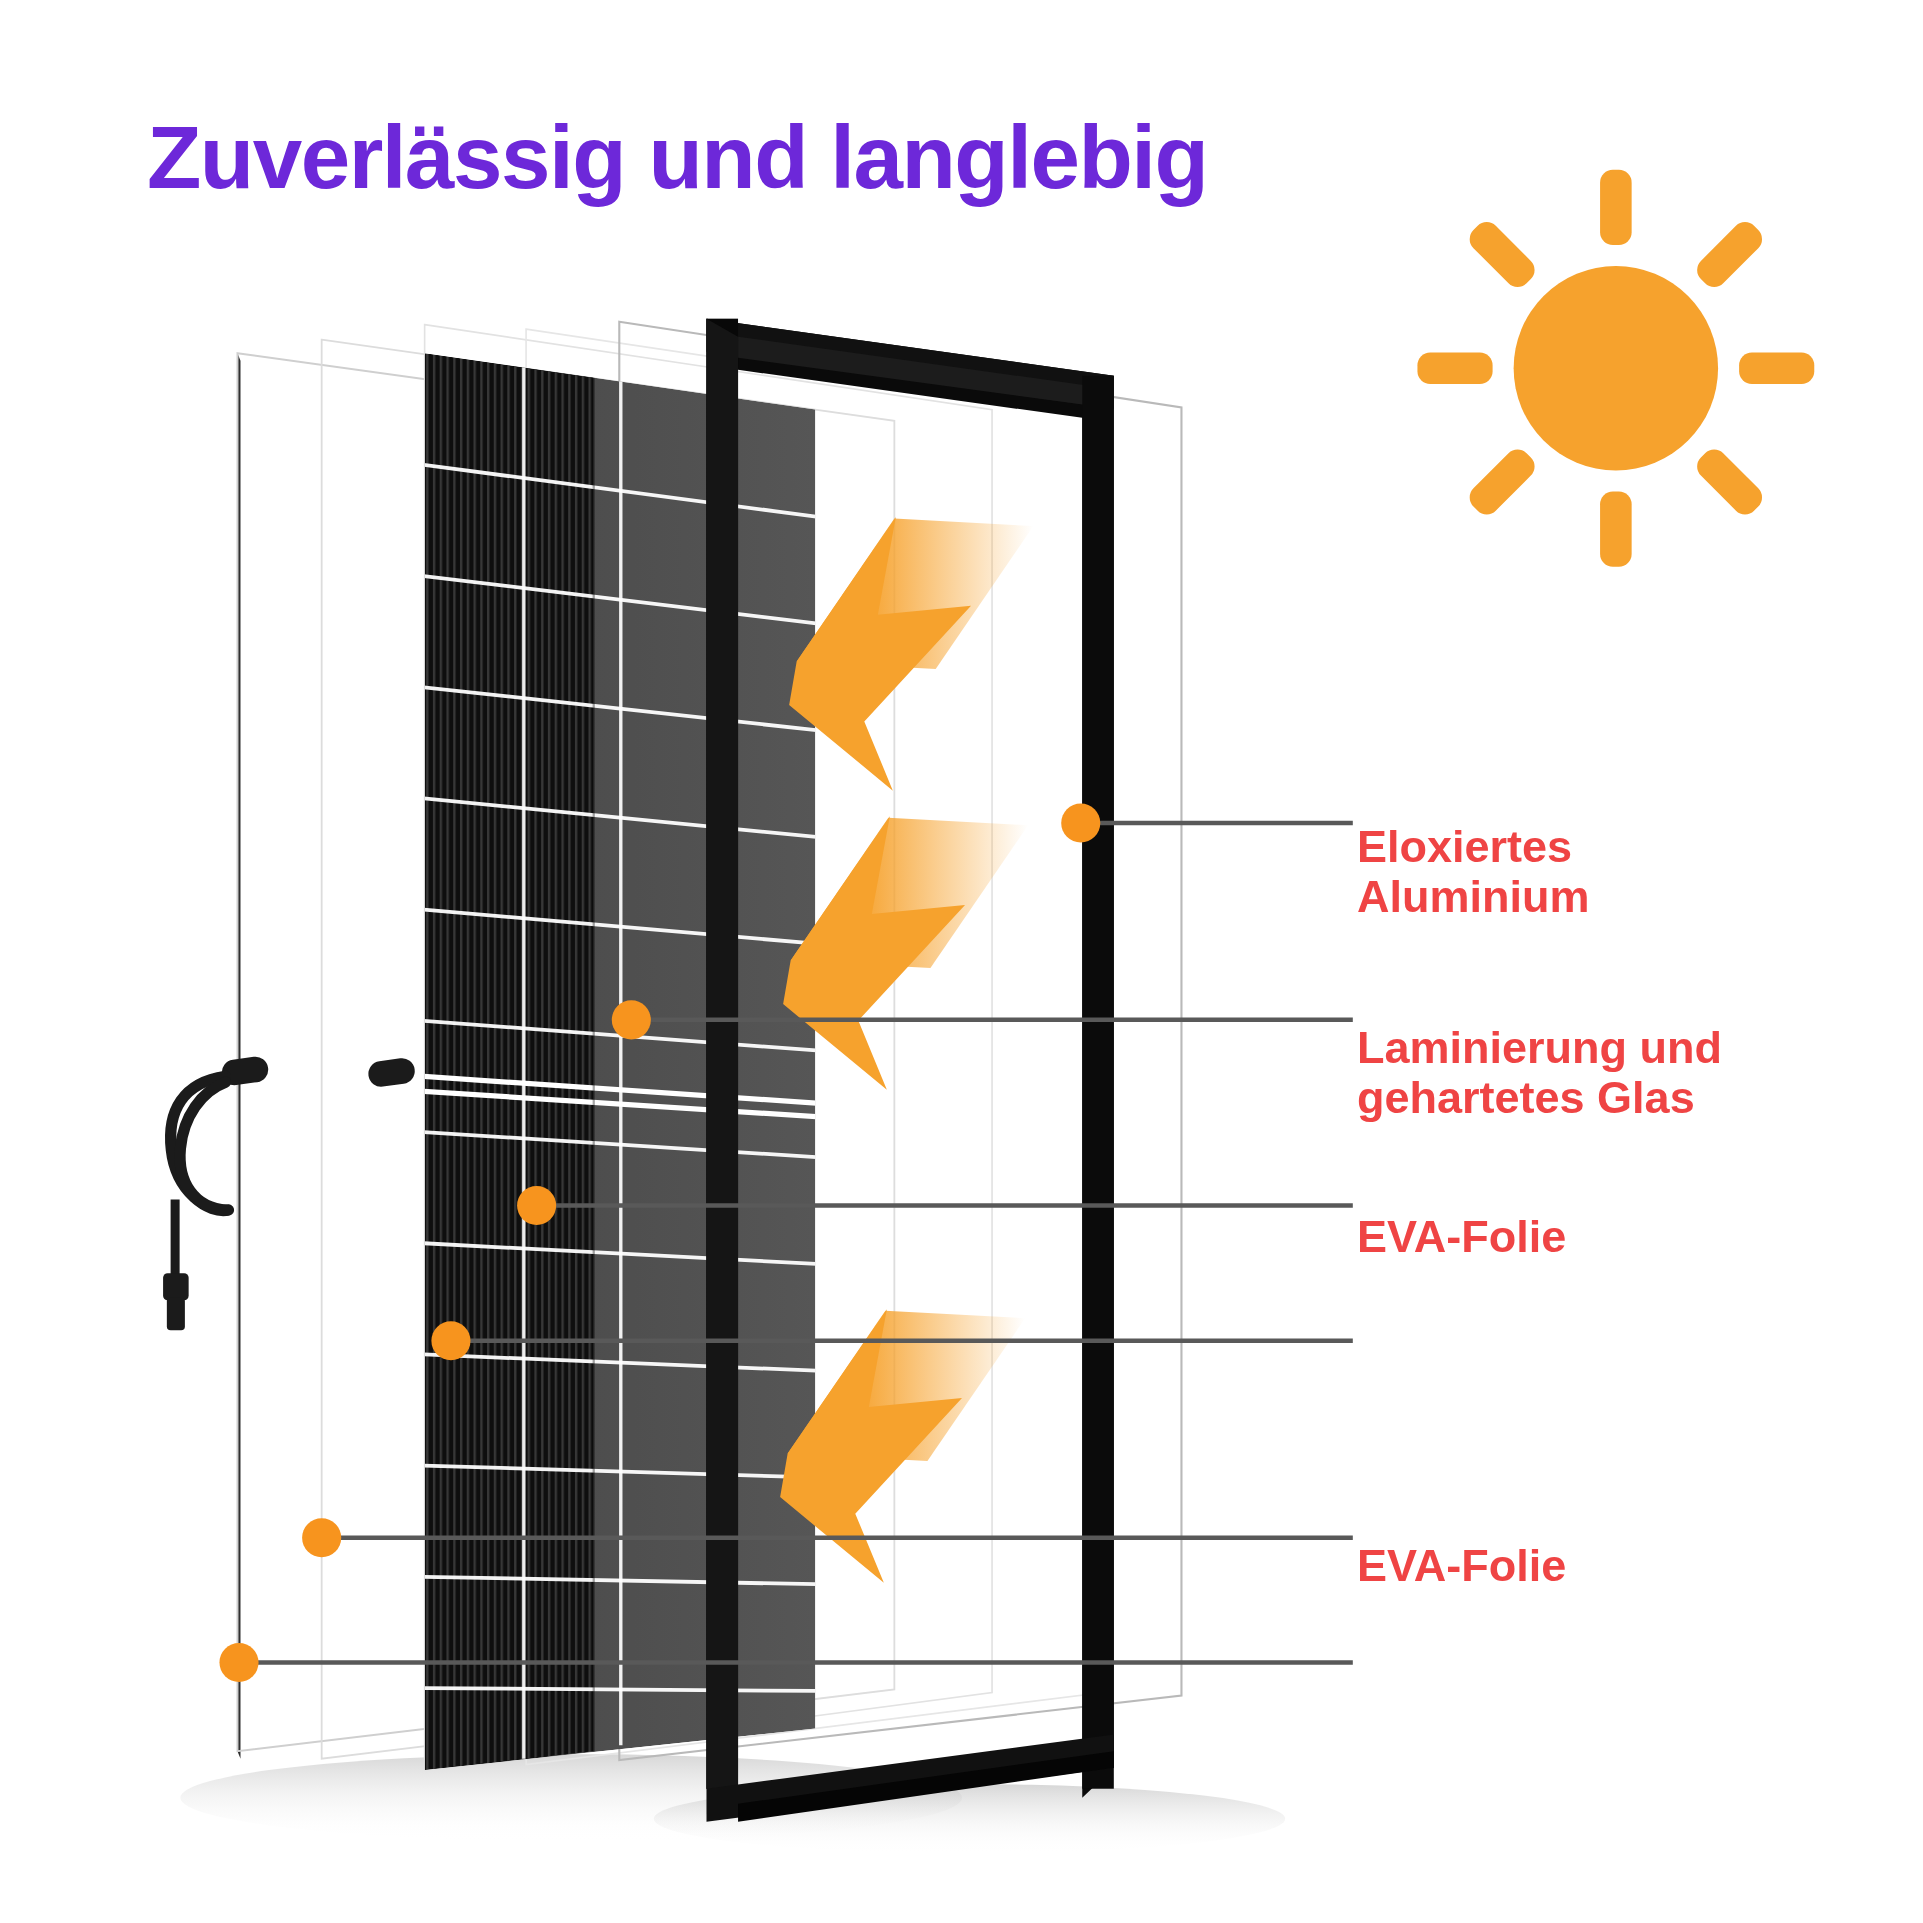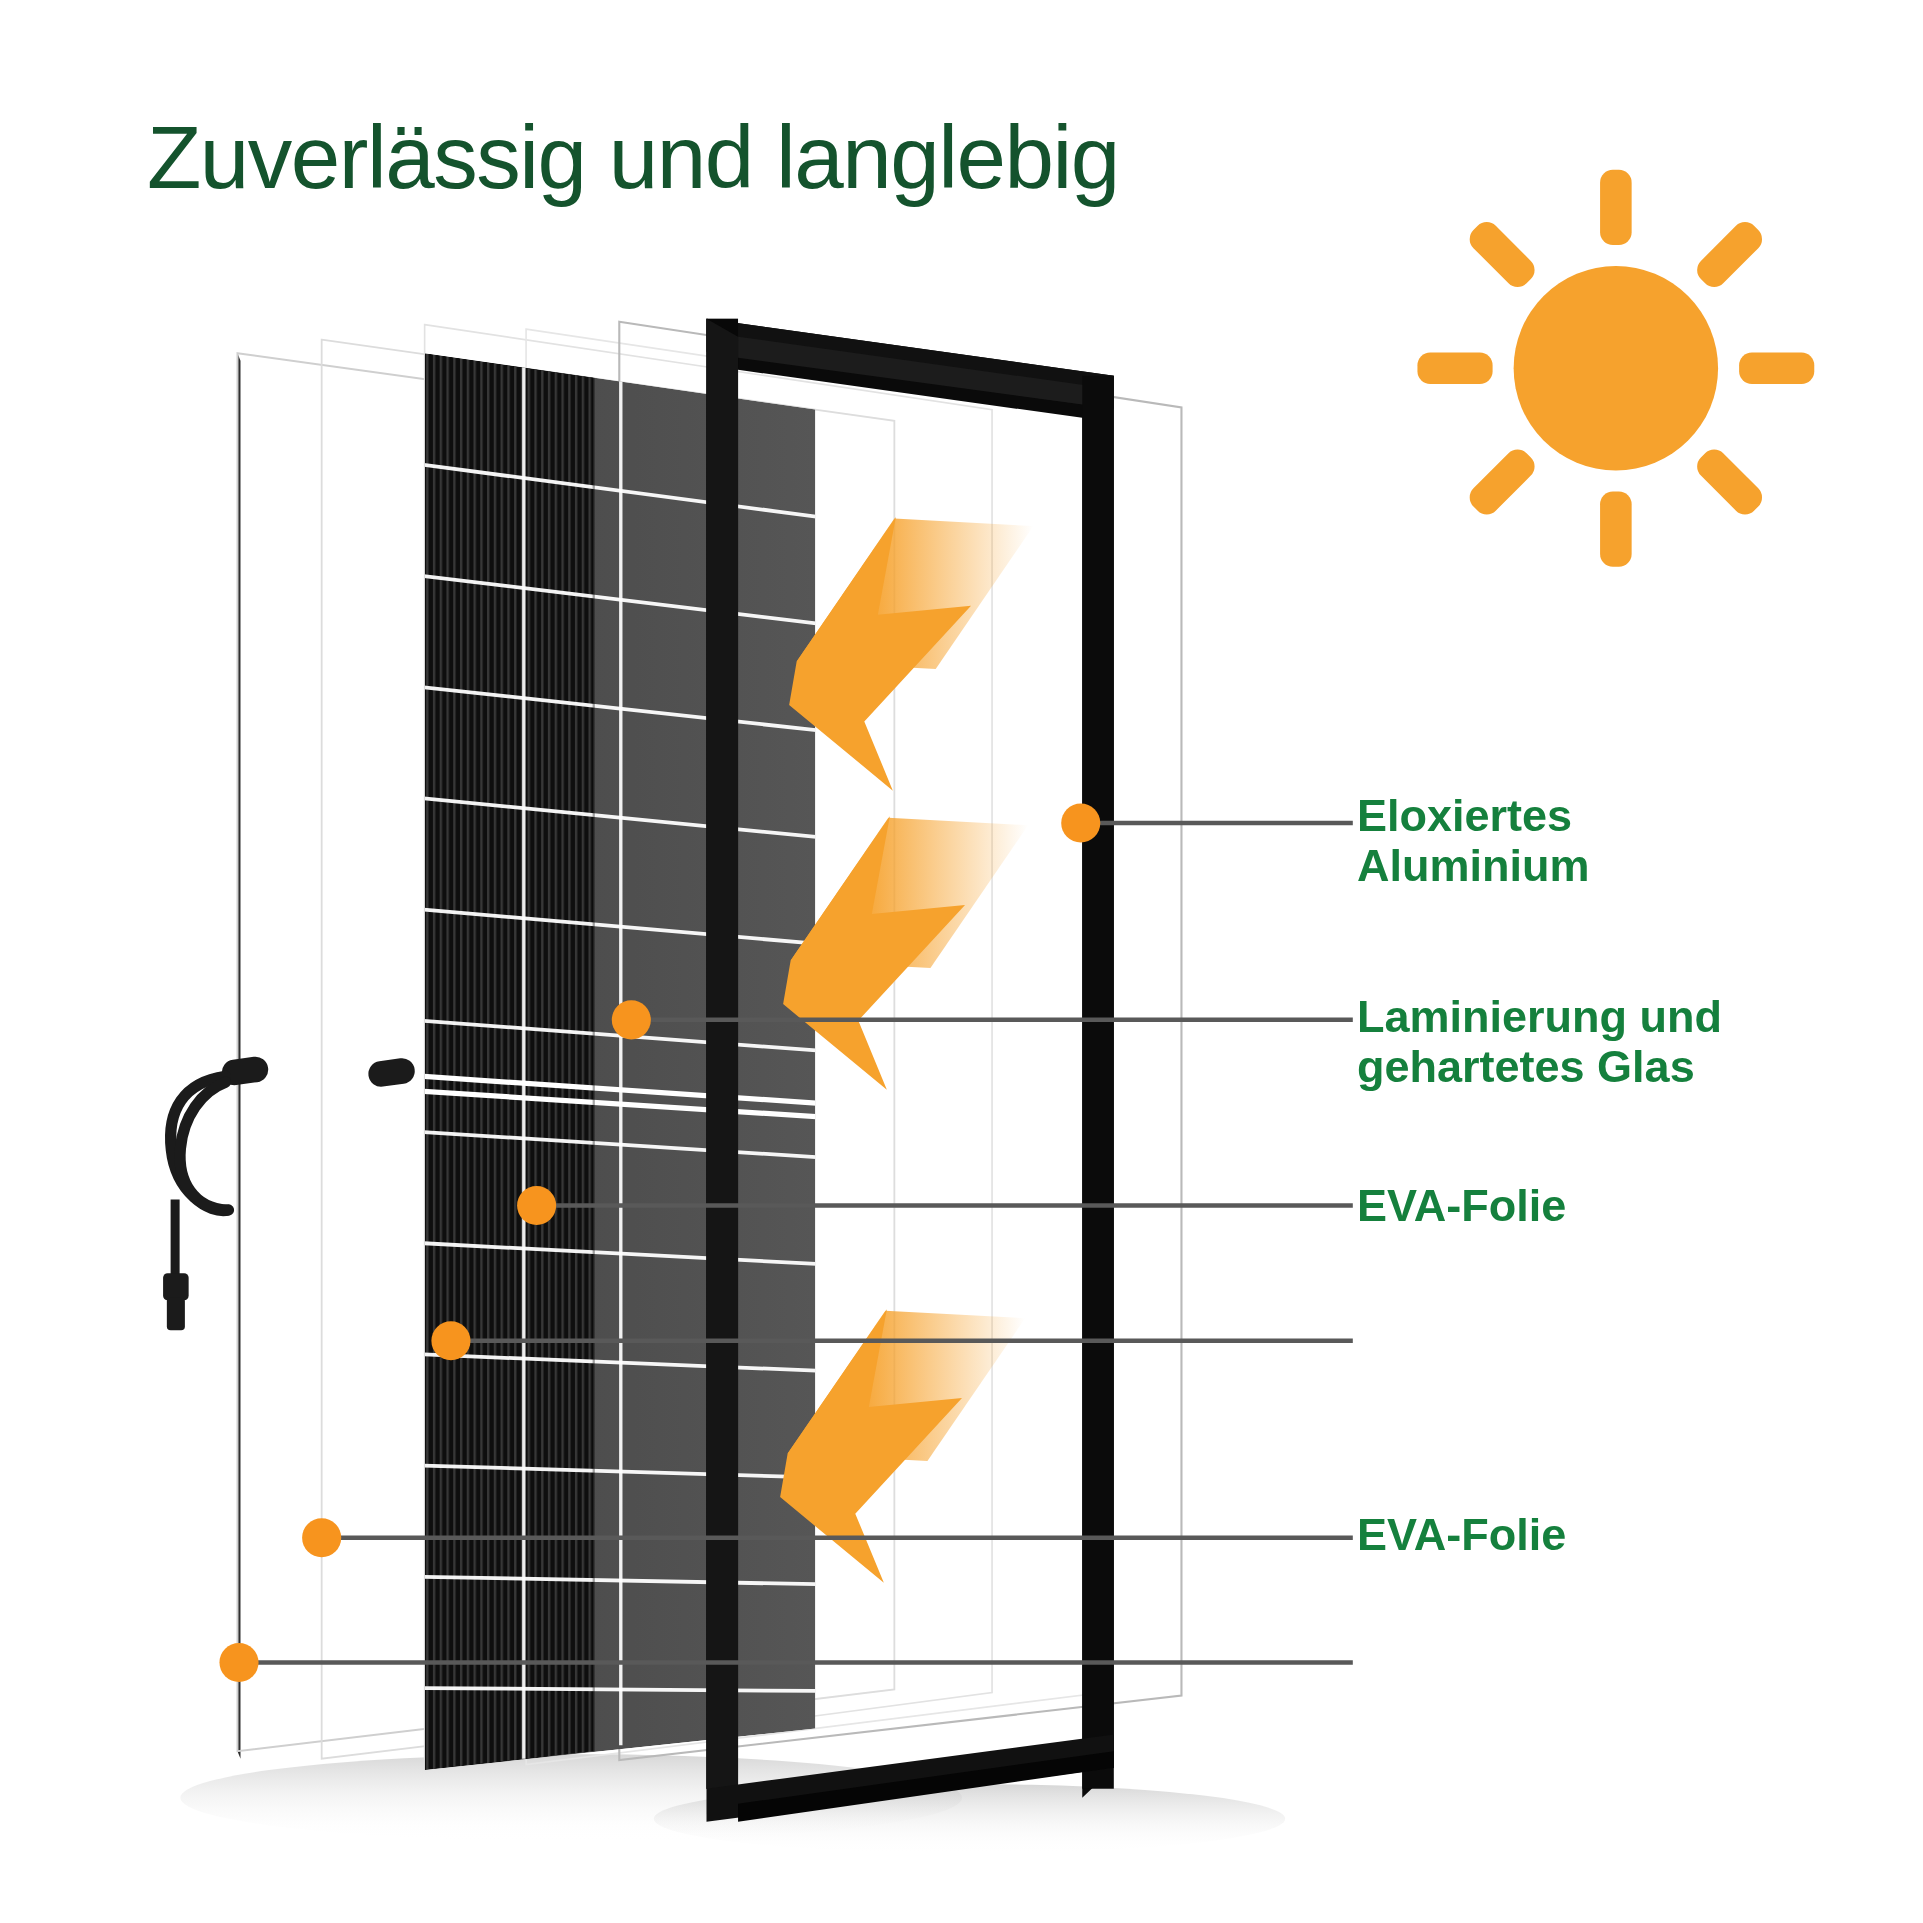--- a/index.html
+++ b/index.html
@@ -3,32 +3,32 @@
 <meta charset="utf-8">
 <style>
   html,body{margin:0;padding:0;background:#fff;}
   body{width:1924px;height:1924px;overflow:hidden;
        font-family:"Liberation Sans","DejaVu Sans",sans-serif;}
   #stage{position:relative;width:1924px;height:1924px;background:#ffffff;}
 
   
   #title{
     position:absolute; left:147px; top:113px;
-    font-size:89px; font-weight:normal; letter-spacing:-1.5px;
-    color:#14532d; white-space:nowrap; line-height:1;
+    font-size:89px; font-weight:bold; letter-spacing:-1.5px;
+    color:#6d28d9; white-space:nowrap; line-height:1;
   }
 
   
   #art{position:absolute;left:0;top:0;width:1924px;height:1924px;}
 
   
   .label{
     position:absolute; left:1357px;
-    font-size:45px; font-weight:bold; color:#15803d;
-    line-height:1.12; white-space:pre-line;
+    font-size:45px; font-weight:bold; color:#ef4444;
+    line-height:1.12; white-space:pre-line;margin-top:31px;
   }
   .lb0{top:791px;}
   .lb1{top:992px;}
   .lb2{top:1181px;}
   .lb3{top:1314px;}
   .lb4{top:1510px;}
   .lb5{top:1638px;}
 </style>
 </head>
 <body>

